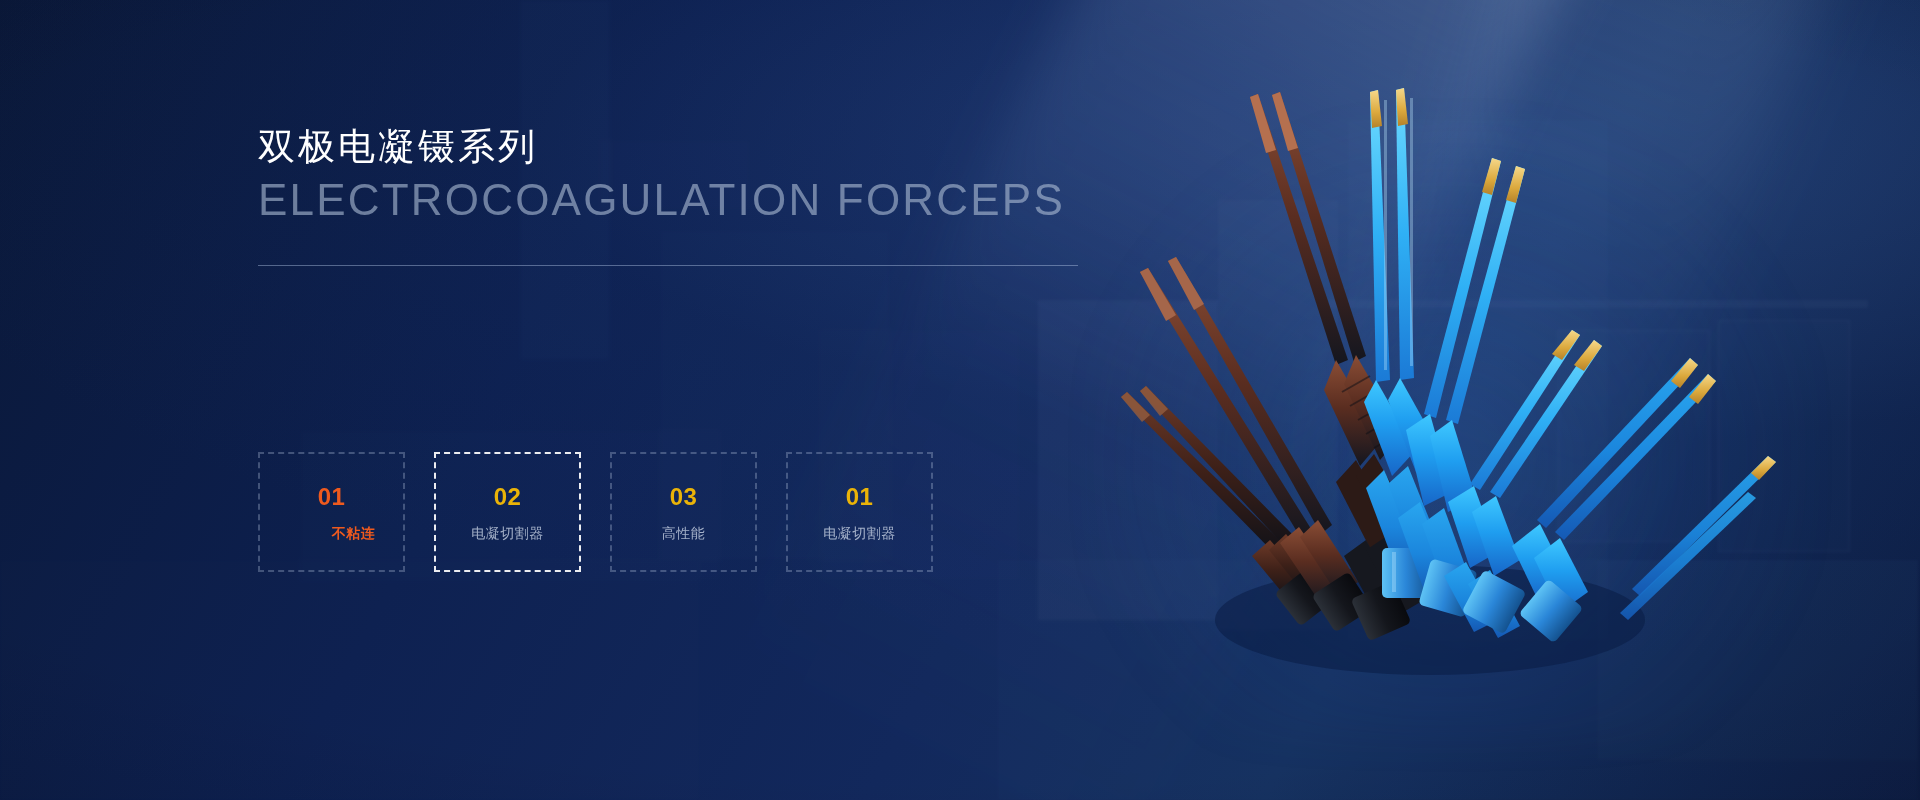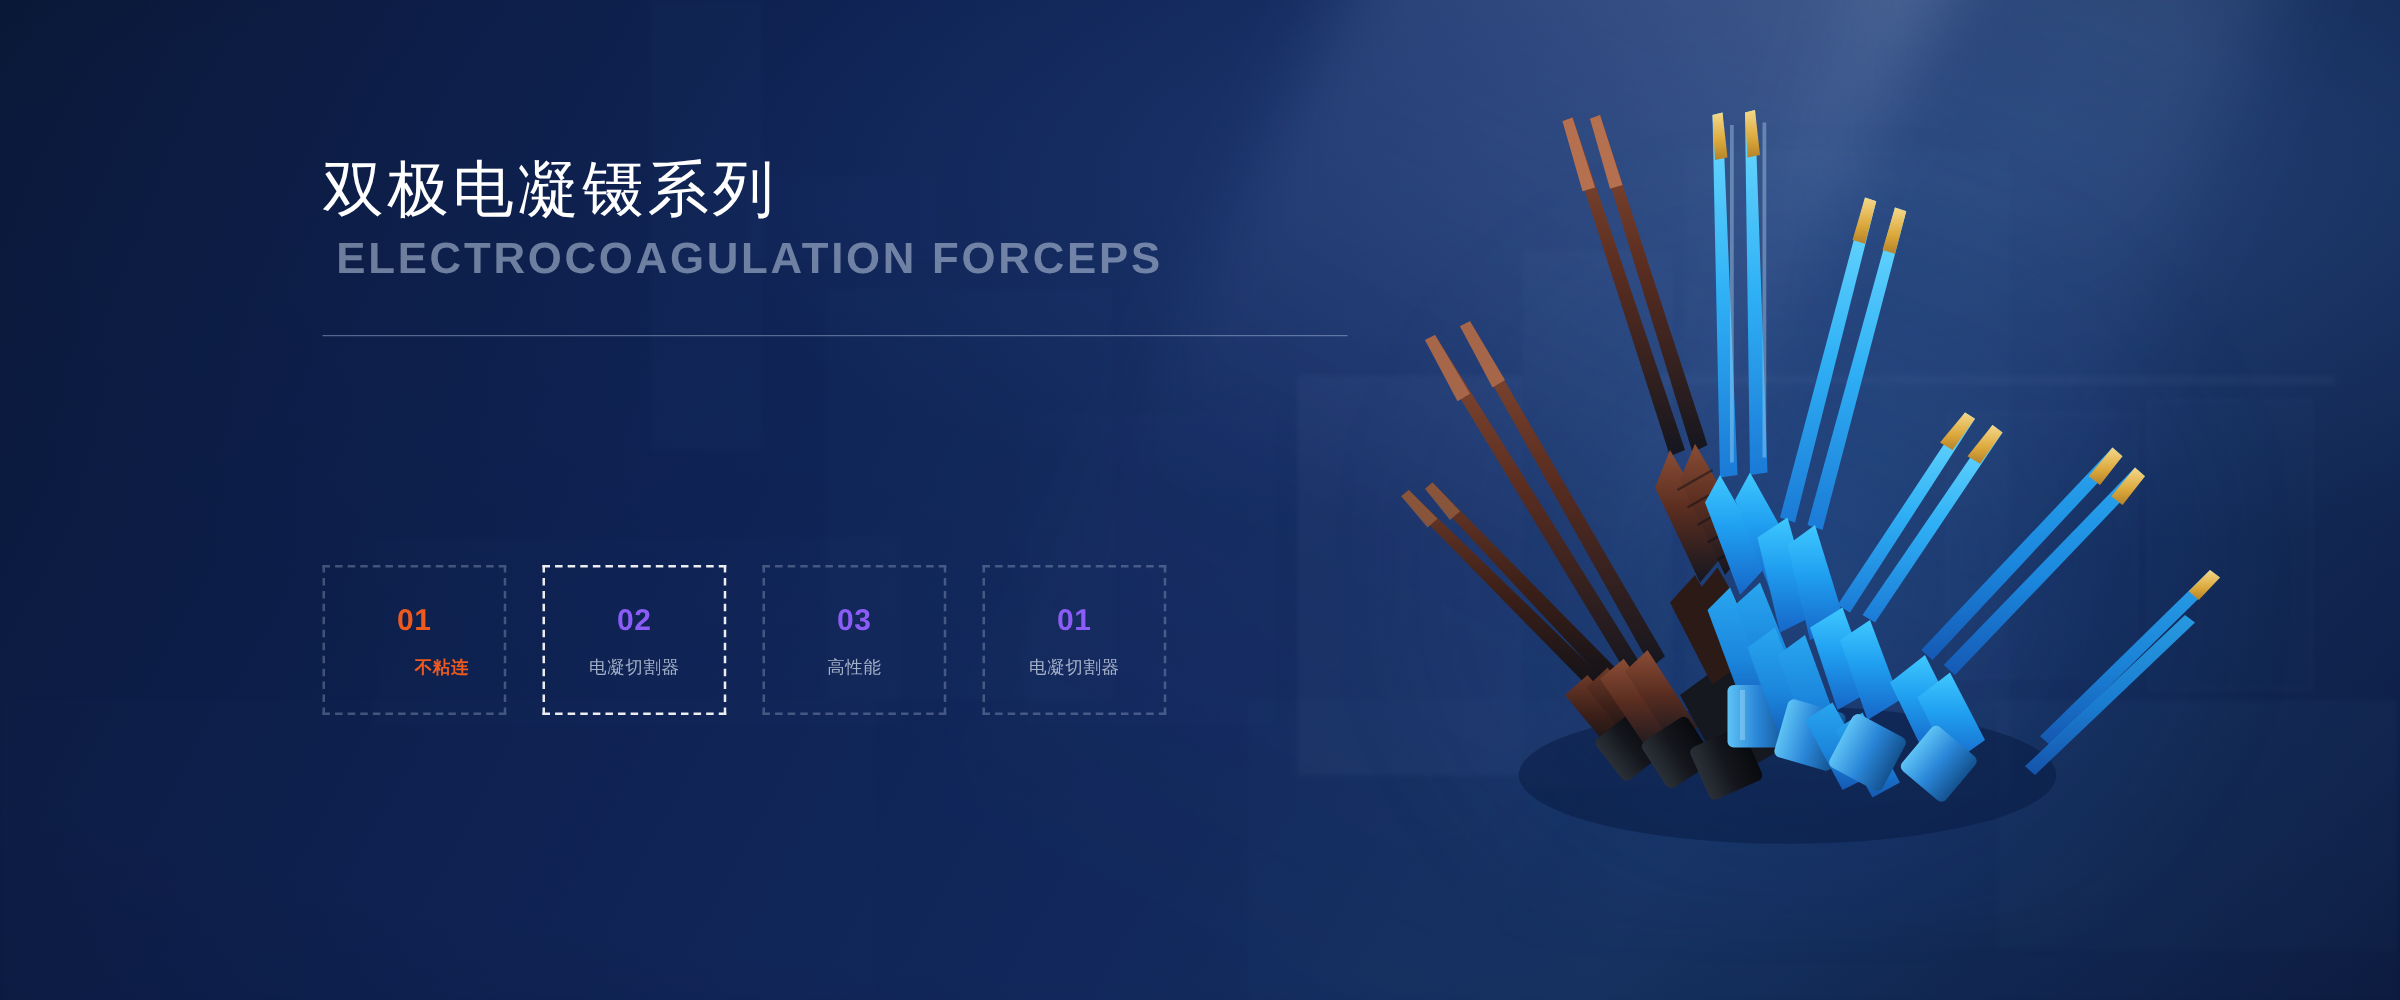--- a/index.html
+++ b/index.html
@@ -108,32 +108,32 @@
 
   
   .content {
     position: absolute;
     left: 258px;
     top: 128px;
     width: 830px;
   }
   .title-cn {
     margin: 0;
-    font-size: 49px;
+    font-size: 37px;
     line-height: 1.0;
     font-weight: 400;
     letter-spacing: 3px;
     color: #ffffff;
     white-space: nowrap;
   }
   .title-en {
-    margin: 12px 0 0 11px;
-    font-size: 35px;
+    margin: 12px 0 0 0;
+    font-size: 44px;
     line-height: 1.05;
-    font-weight: 700;
+    font-weight: 400;
     letter-spacing: 2.2px;
     color: rgba(170,185,210,0.62);
     white-space: nowrap;
   }
   .divider {
     margin-top: 42px;
     width: 820px;
     height: 1px;
     background: rgba(185,205,235,0.42);
   }
@@ -164,21 +164,21 @@
     align-items: center;
     justify-content: center;
     box-sizing: border-box;
   }
   .feature:last-child { margin-right: 0; }
   .feature.bright { border-color: rgba(255,255,255,0.92); }
   .feature .num {
     font-size: 24px;
     font-weight: 700;
     letter-spacing: 0.5px;
-    color: #8b5cf6;
+    color: #eab308;
     line-height: 1;
   }
   .feature .label {
     margin-top: 17px;
     font-size: 14px;
     font-weight: 400;
     letter-spacing: 0.5px;
     color: rgba(205,215,232,0.78);
     line-height: 1;
   }

